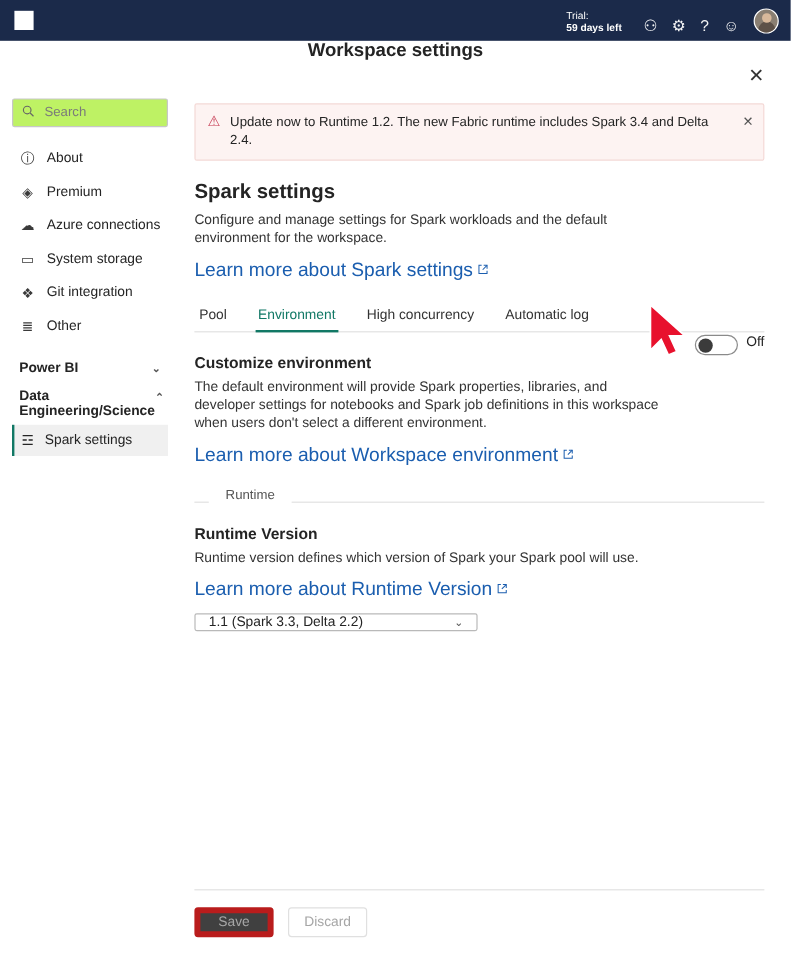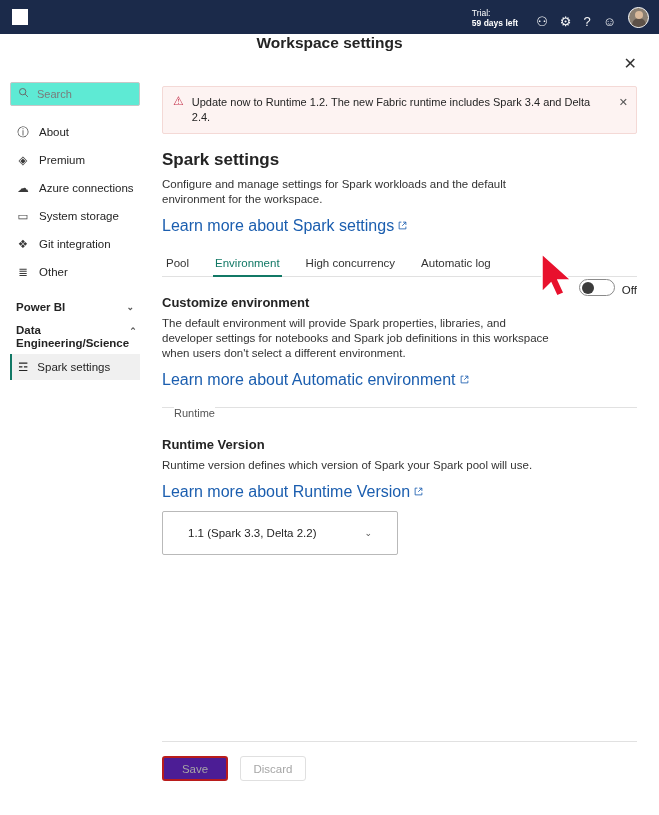--- a/index.html
+++ b/index.html
@@ -113,21 +113,21 @@
     flex: 0 0 150px;
   }
   .search-box {
     display: flex;
     align-items: center;
     gap: 6px;
     border: 1px solid #c7c7c7;
     border-radius: 2px;
     height: 24px;
     padding: 0 7px;
-    background: #5eead4;
+    background: #bef264;
     margin-bottom: 12px;
   }
   .search-box input {
     border: none;
     outline: none;
     font-size: 11px;
     font-family: "Liberation Sans", sans-serif;
     color: #444;
     width: 100%;
     background: transparent;
@@ -250,57 +250,57 @@
     background: #117865;
   }
 
   .section-title {
     font-size: 13px;
     font-weight: bold;
     margin: 18px 0 6px 0;
   }
   .toggle-row { display: flex; align-items: flex-start; }
   .toggle-row .grow { flex: 1; }
-  .toggle-wrap { display: flex; align-items: flex-end; gap: 7px; padding-top: 2px; }
+  .toggle-wrap { display: flex; align-items: flex-start; gap: 7px; padding-top: 2px; }
   .toggle {
     width: 36px; height: 17px;
     border-radius: 9px;
     border: 1px solid #8a8a8a;
     background: #ffffff;
     position: relative;
     cursor: pointer;
   }
   .toggle .knob {
     position: absolute;
     left: 2px; top: 1.5px;
     width: 12px; height: 12px;
     border-radius: 50%;
     background: #3b3b3b;
   }
   .toggle-label { font-size: 11.5px; color: #242424; }
 
   .divider-label {
     display: flex;
-    align-items: flex-start;
-    gap: 0;
+    align-items: flex-end;
+    gap: 14px;
     margin: 18px 0 2px 0;
     color: #555;
     font-size: 11px;
   }
   .divider-label .line { flex: 1; height: 1px; background: #e1e1e1; }
   .divider-label .pre { width: 12px; height: 1px; background: #e1e1e1; }
 
   .select {
     width: 236px;
-    height: 44px;
+    height: 15px;
     border: 1px solid #b9b9b9;
     border-radius: 2px;
     display: flex;
     align-items: center;
-    padding: 0 25px;
+    padding: 0 11px;
     font-size: 11.5px;
     color: #242424;
     margin-top: 10px;
     cursor: pointer;
     background: #ffffff;
   }
   .select .chev { margin-left: auto; font-size: 9px; color: #555; }
 
   .footer {
     position: absolute;
@@ -314,21 +314,21 @@
   .btn {
     min-width: 66px;
     height: 25px;
     border-radius: 3px;
     font-size: 11.5px;
     display: inline-flex;
     align-items: center;
     justify-content: center;
     cursor: default;
   }
-  .btn-disabled-primary { background: #4c1d95; color: #a6a6a6; border: 2px solid #b91c1c; }
+  .btn-disabled-primary { background: #404040; color: #a6a6a6; border: 5px solid #b91c1c; }
   .btn-disabled-secondary { background: #ffffff; color: #a6a6a6; border: 1px solid #e0e0e0; }
 
   
   .cursor-arrow {
     position: absolute;
     left: 538px; top: 252px;
     width: 40px; height: 46px;
     pointer-events: none;
   }
 </style>
@@ -437,21 +437,21 @@
       <div class="tab active">Environment</div>
       <div class="tab">High concurrency</div>
       <div class="tab">Automatic log</div>
     </div>
 
     <div class="toggle-row">
       <div class="grow">
         <div class="section-title">Customize environment</div>
         <p class="desc">The default environment will provide Spark properties, libraries, and developer settings for notebooks and Spark job definitions in this workspace when users don't select a different environment.</p>
         <a class="link">
-          <span>Learn more about Automatic environment</span>
+          <span>Learn more about Workspace environment</span>
           <span class="ext">
             <svg width="9" height="9" viewBox="0 0 16 16" fill="none" stroke="#1b5eaf" stroke-width="1.5">
               <path d="M6 2H2v12h12v-4"></path>
                 <path d="M9 2h5v5"></path>
                 <path d="M14 2L7.5 8.5"></path>
             </svg>
           </span>
         </a>
       </div>
       <div class="toggle-wrap">

